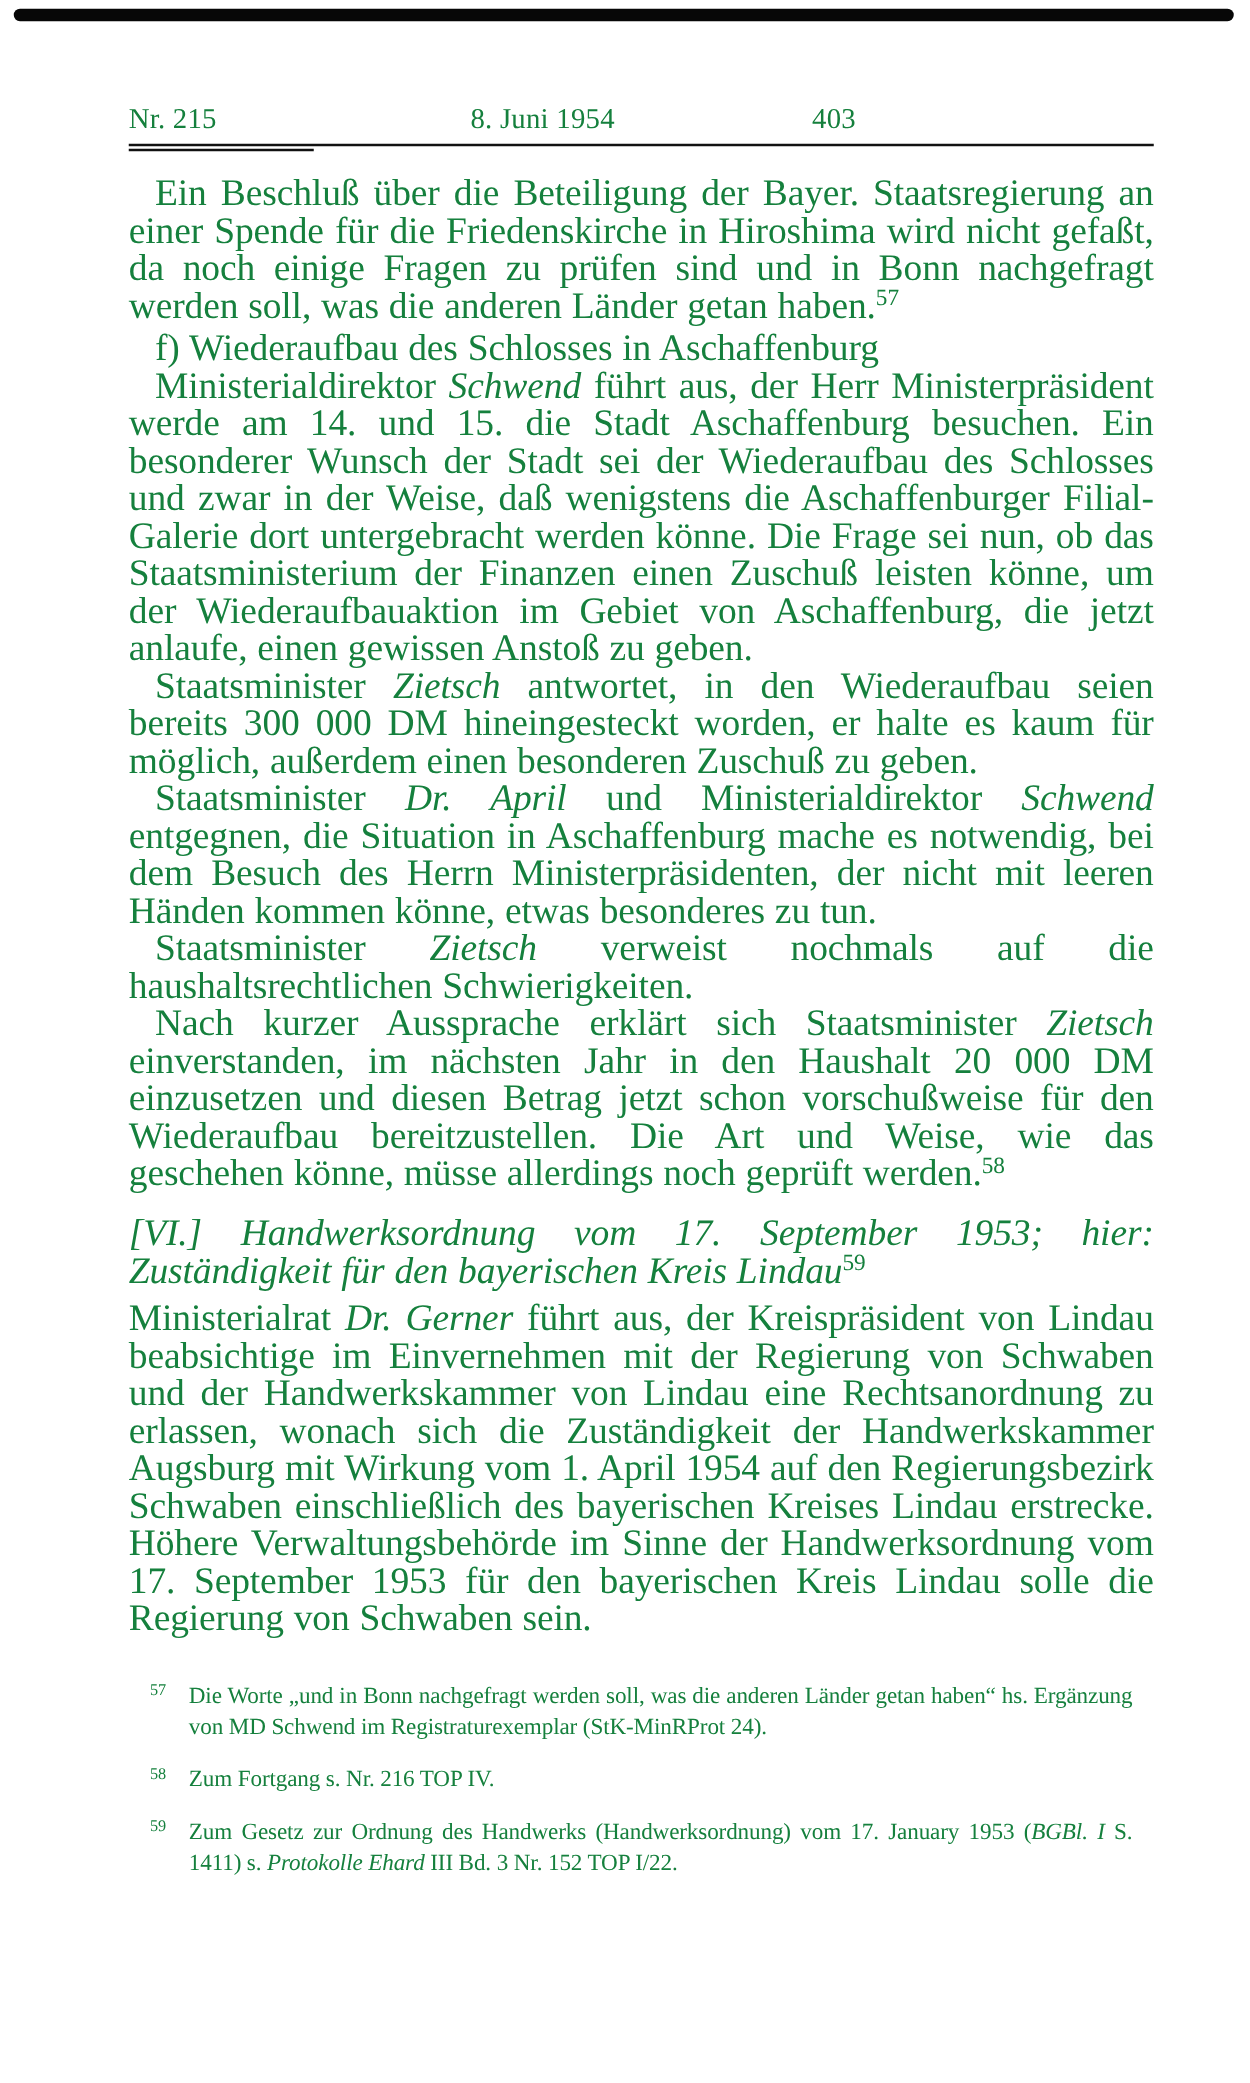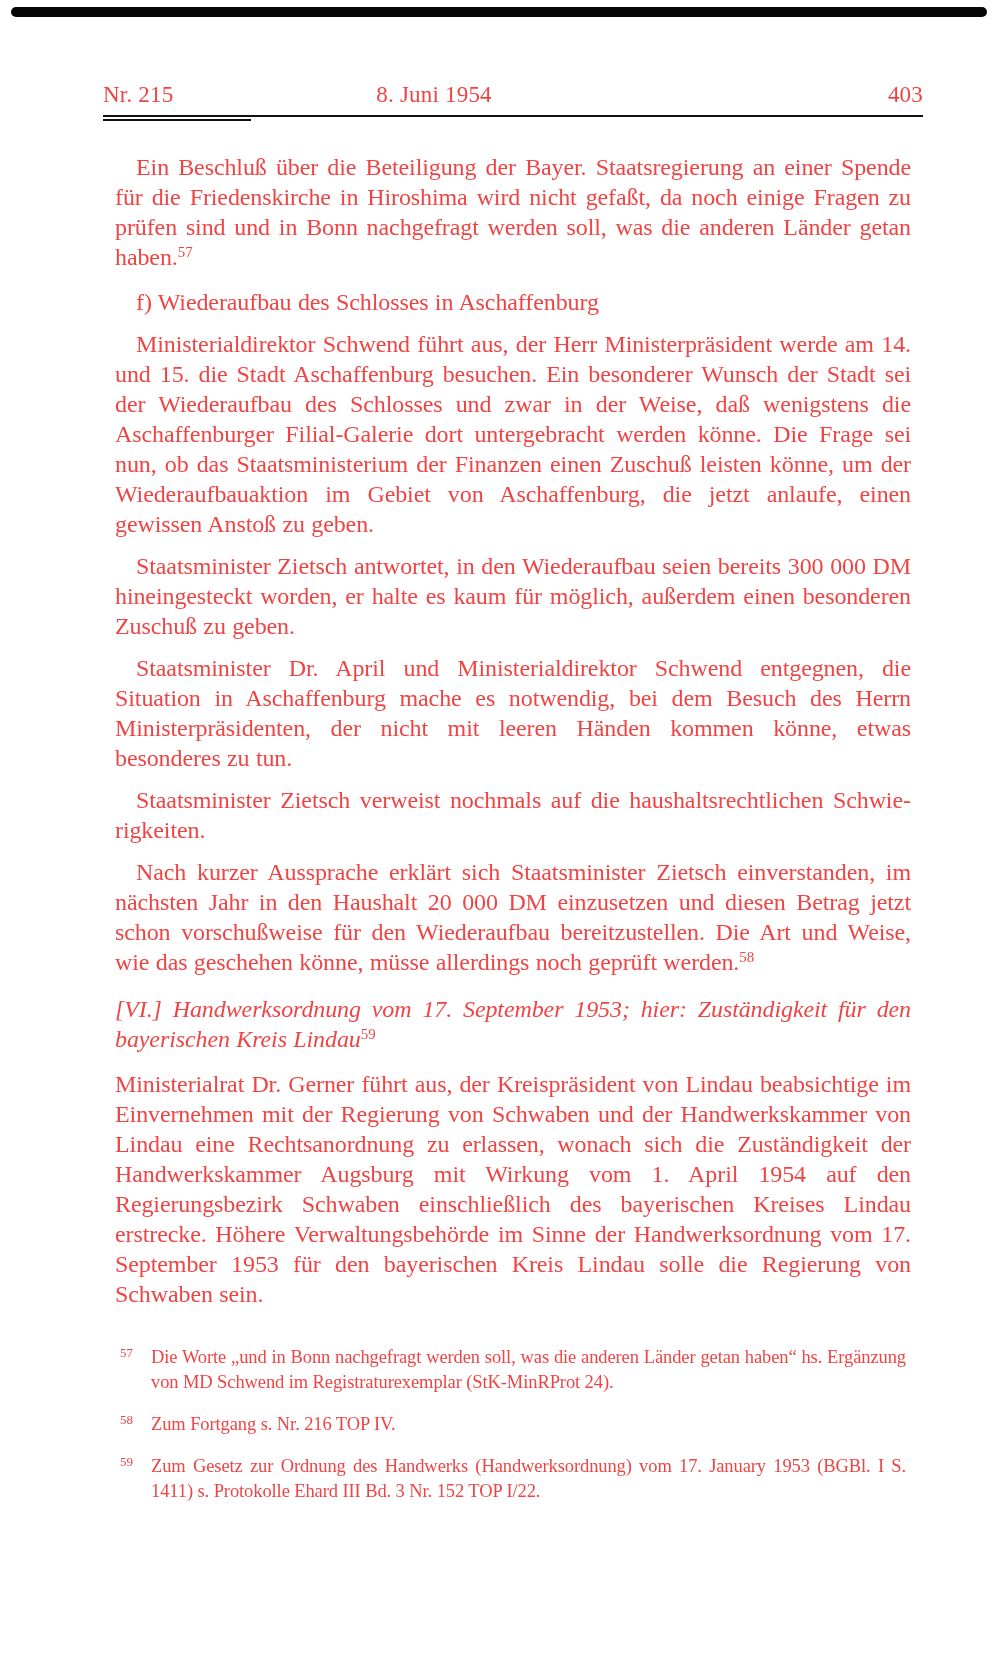--- a/index.html
+++ b/index.html
@@ -5,21 +5,21 @@
   html, body {
     margin: 0;
     padding: 0;
     background: #ffffff;
   }
   .page {
     position: relative;
     width: 1000px;
     height: 1666px;
     background: #ffffff;
-    color: #ef4444;
+    color: #15803d;
     font-family: "Liberation Serif", "DejaVu Serif", serif;
     overflow: hidden;
   }
   
   .scan-bar {
     position: absolute;
     left: 11px;
     top: 7px;
     width: 976px;
     height: 10px;
@@ -31,21 +31,21 @@
     left: 103px;
     top: 82px;
     width: 820px;
     display: flex;
     align-items: baseline;
     font-size: 23px;
     letter-spacing: 0.2px;
   }
   .header-row .h-left  { flex: 1; text-align: left; }
   .header-row .h-center{ flex: 1; }
-  .header-row .h-right { flex: 1; text-align: right; }
+  .header-row .h-right { flex: 1; }
   .rule-main {
     position: absolute;
     left: 103px;
     top: 115px;
     width: 820px;
     height: 2px;
     background: #111111;
   }
   .rule-left-seg {
     position: absolute;
@@ -55,35 +55,35 @@
     height: 2px;
     background: #111111;
   }
   .body-text {
     position: absolute;
     left: 103px;
     top: 140px;
     width: 820px;
   }
   .para {
-    margin: 12px;
-    font-size: 24px;
+    margin: 0;
+    font-size: 30px;
     line-height: 30px;
     text-align: justify;
     letter-spacing: -0.1px;
     word-spacing: 0.5px;
   }
   .para.indent { text-indent: 21px; }
   .para.heading {
     font-style: italic;
     margin-top: 14px;
     margin-bottom: 4px;
   }
   .para.plain { text-indent: 0; }
-  .it { }
+  .it { font-style: italic; }
   .sup {
     font-size: 0.62em;
     position: relative;
     top: -0.55em;
     font-style: normal;
     letter-spacing: 0;
   }
   .footnotes {
     position: absolute;
     left: 103px;

